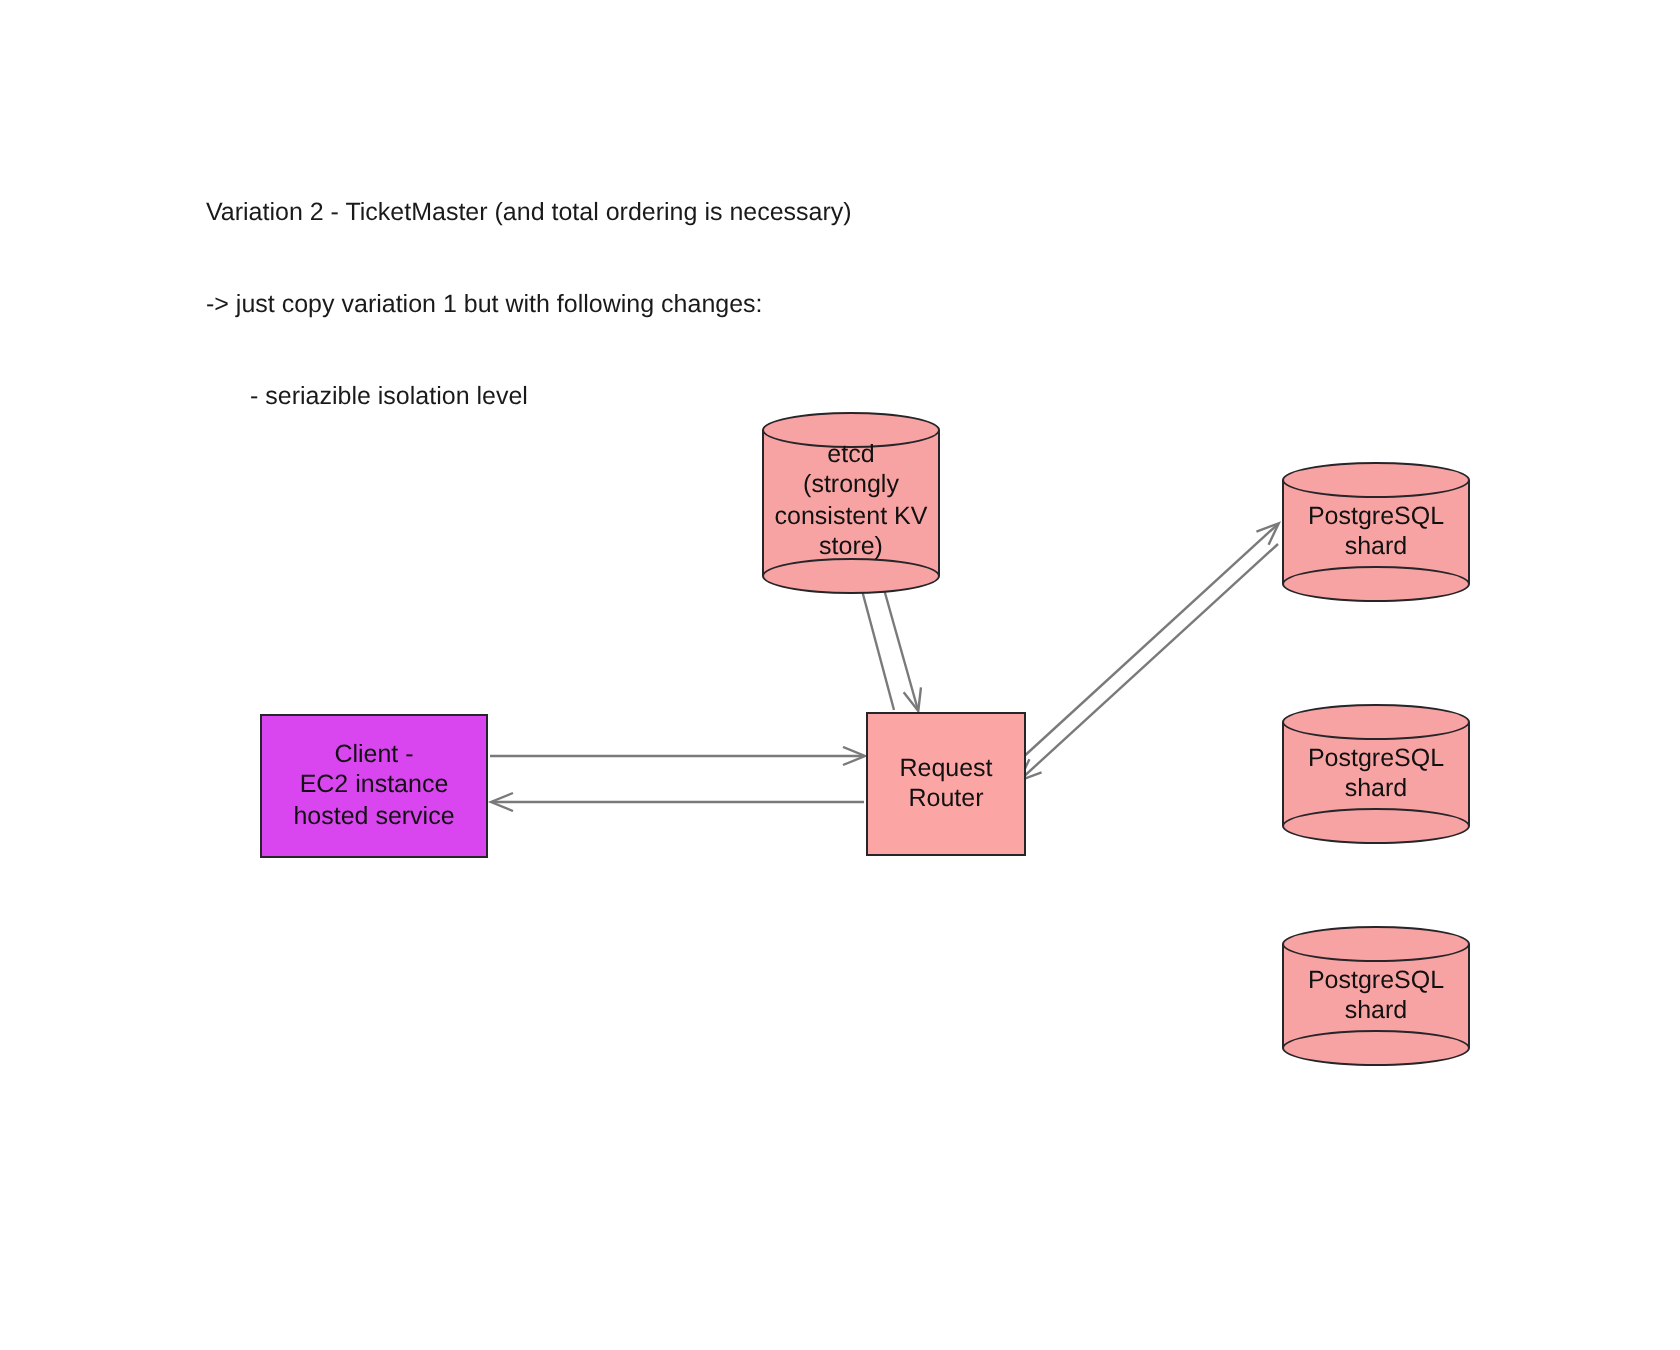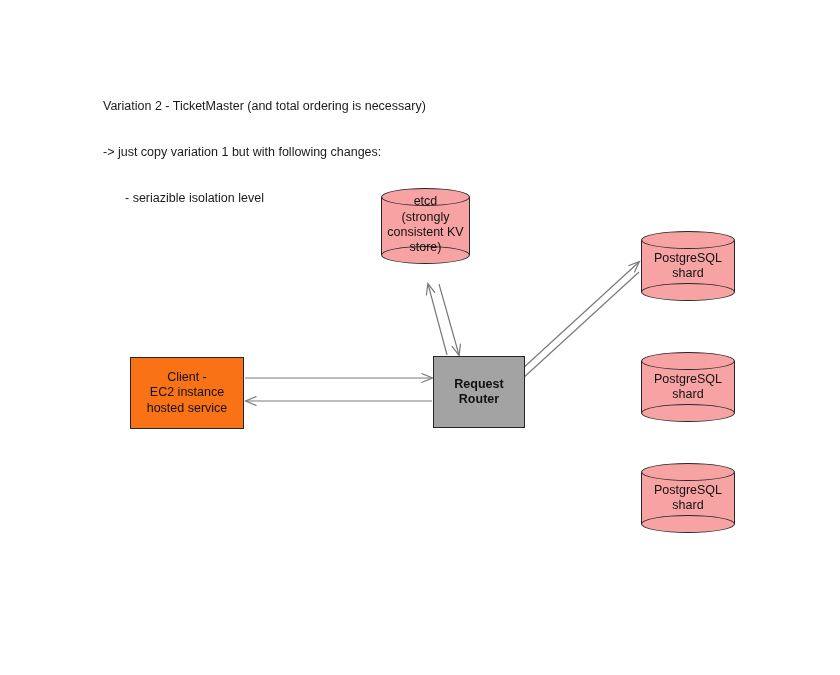--- a/index.html
+++ b/index.html
@@ -46,27 +46,26 @@
     justify-content: center;
     text-align: center;
     font-size: 12.5px;
     line-height: 15.4px;
     color: #111;
     white-space: pre-line;
   }
   #client-node {
     left: 130px; top: 357px;
     width: 114px; height: 72px;
-    background: #f97316;
+    background: #d946ef;
   }
   #router-node {
     left: 433px; top: 356px;
-    width: 92px; height: 72px;
-    background: #a3a3a3;
-    font-weight: bold;
+    width: 80px; height: 72px;
+    background: #fca5a5;
   }
 
   
   .cyl {
     position: absolute;
   }
   .cyl .cyl-body {
     position: absolute;
     left: 0; right: 0;
     top: 9px; bottom: 9px;
@@ -93,21 +92,21 @@
     display: flex;
     align-items: center;
     justify-content: center;
     text-align: center;
     font-size: 12.5px;
     line-height: 15.4px;
     color: #111;
     white-space: pre-line;
   }
 
-  #etcd-node { left: 381px; top: 188px; width: 89px; height: 76px; }
+  #etcd-node { left: 381px; top: 206px; width: 89px; height: 91px; }
   #etcd-node .cyl-label { top: -2px; }
 
   #shard-1 { left: 641px; top: 231px; width: 94px; height: 70px; }
   #shard-2 { left: 641px; top: 352px; width: 94px; height: 70px; }
   #shard-3 { left: 641px; top: 463px; width: 94px; height: 70px; }
 </style>
 </head>
 <body>
 
 <div id="notes">

